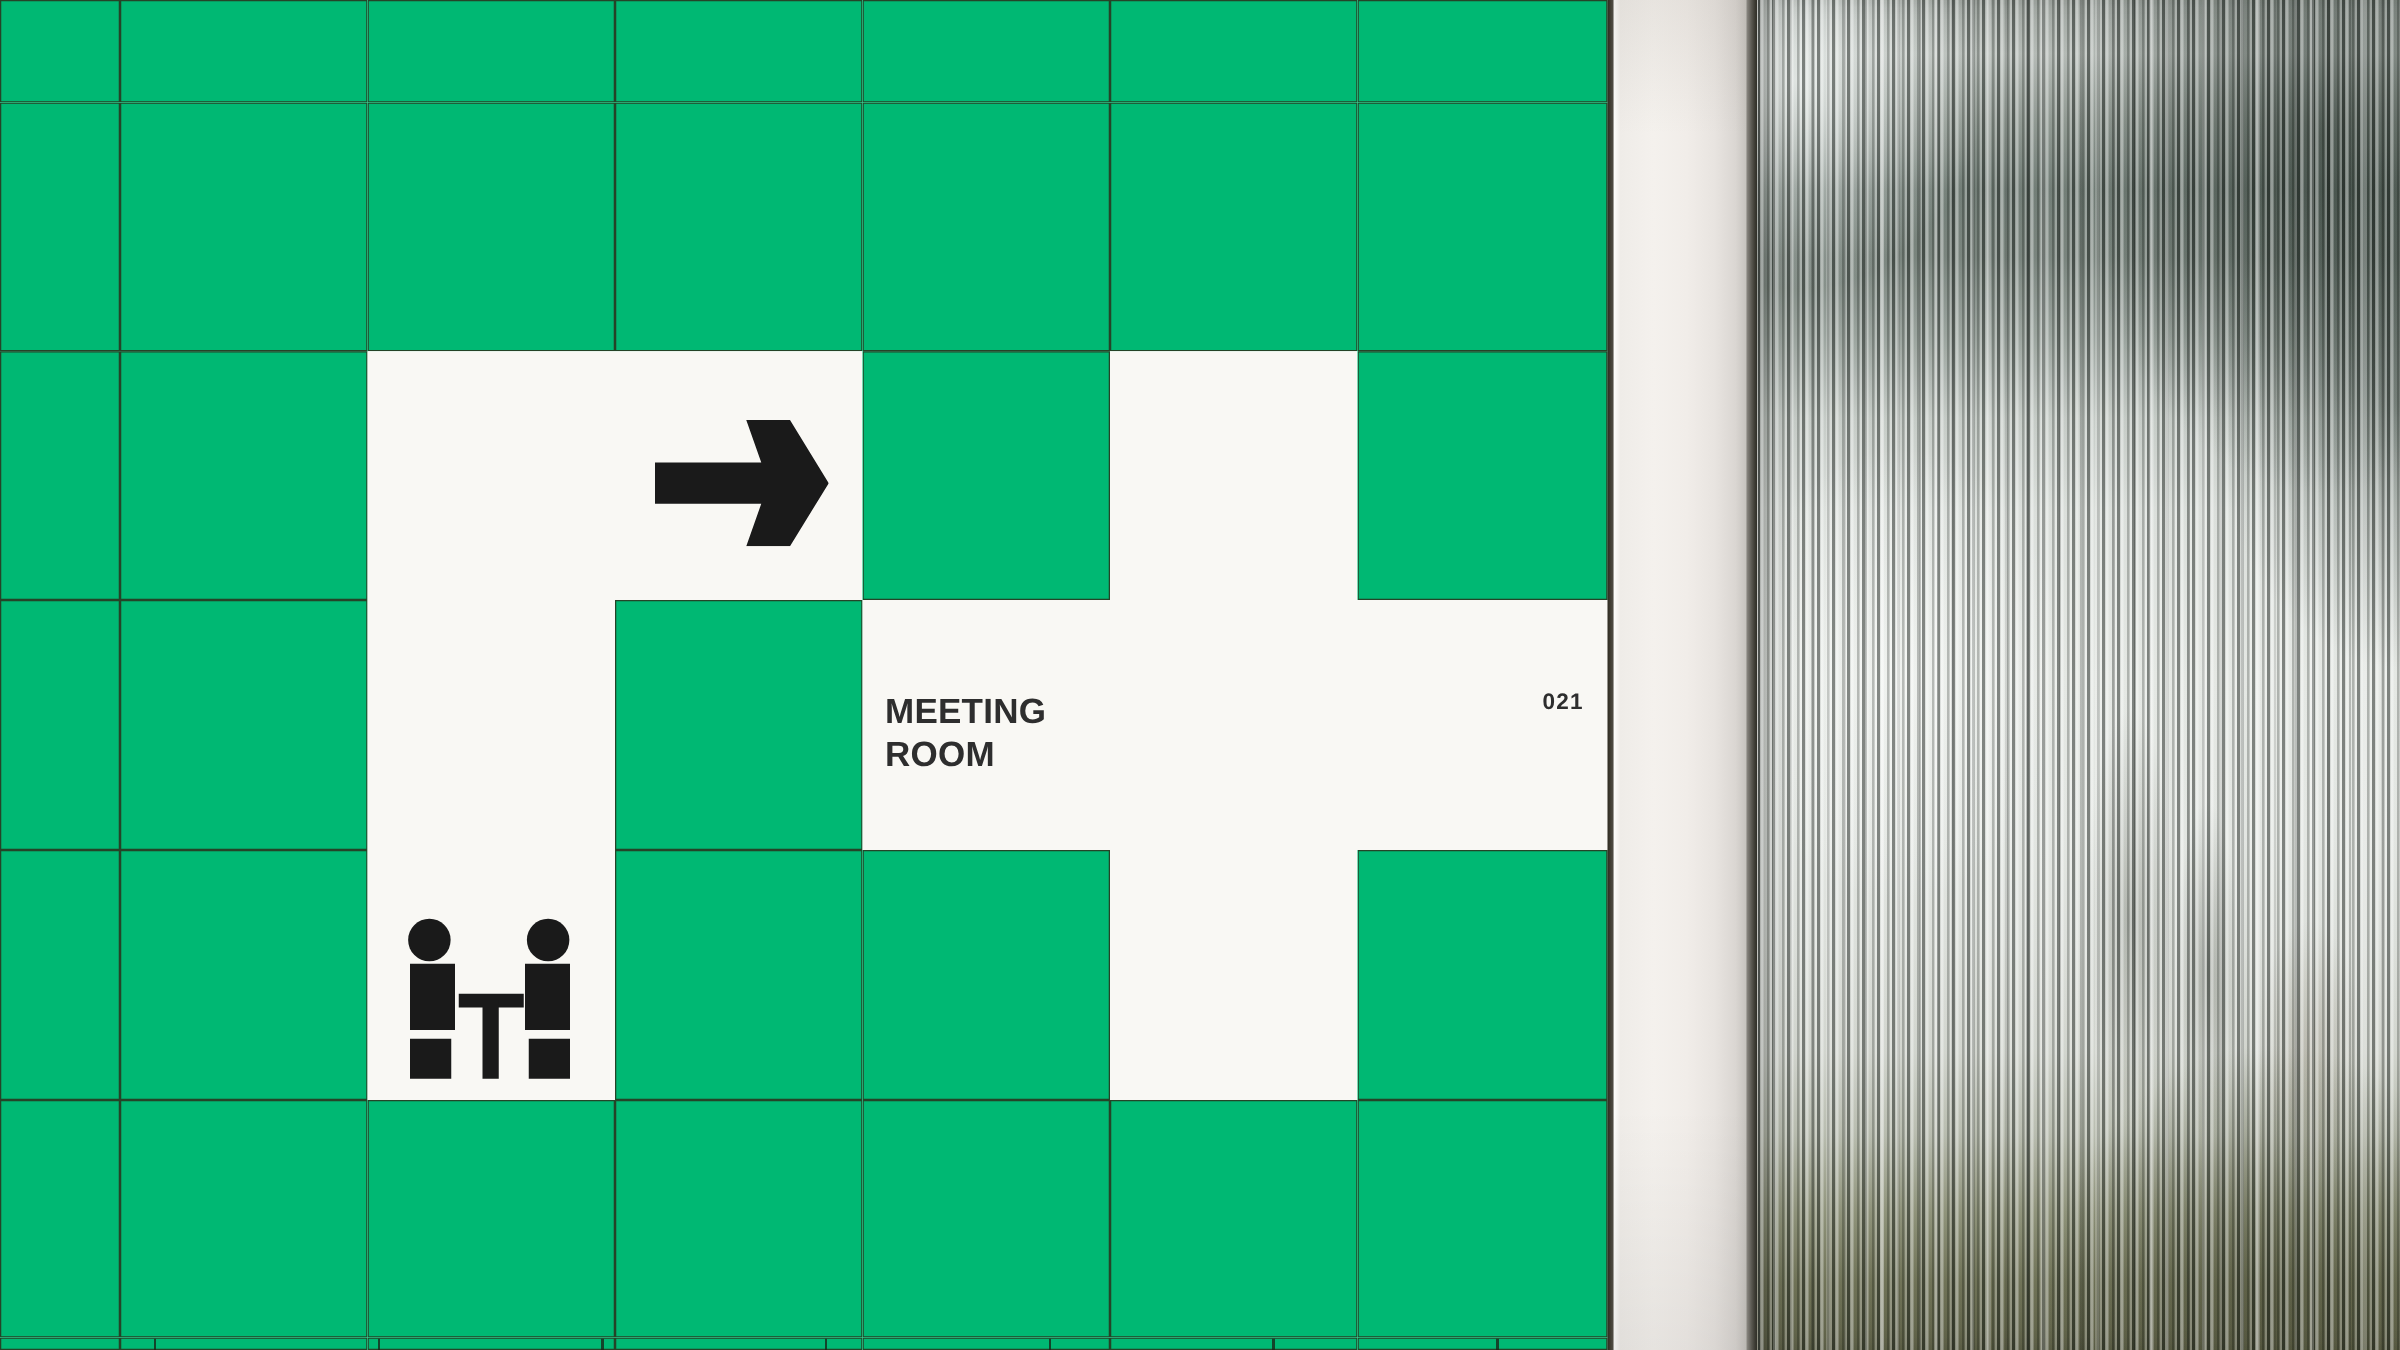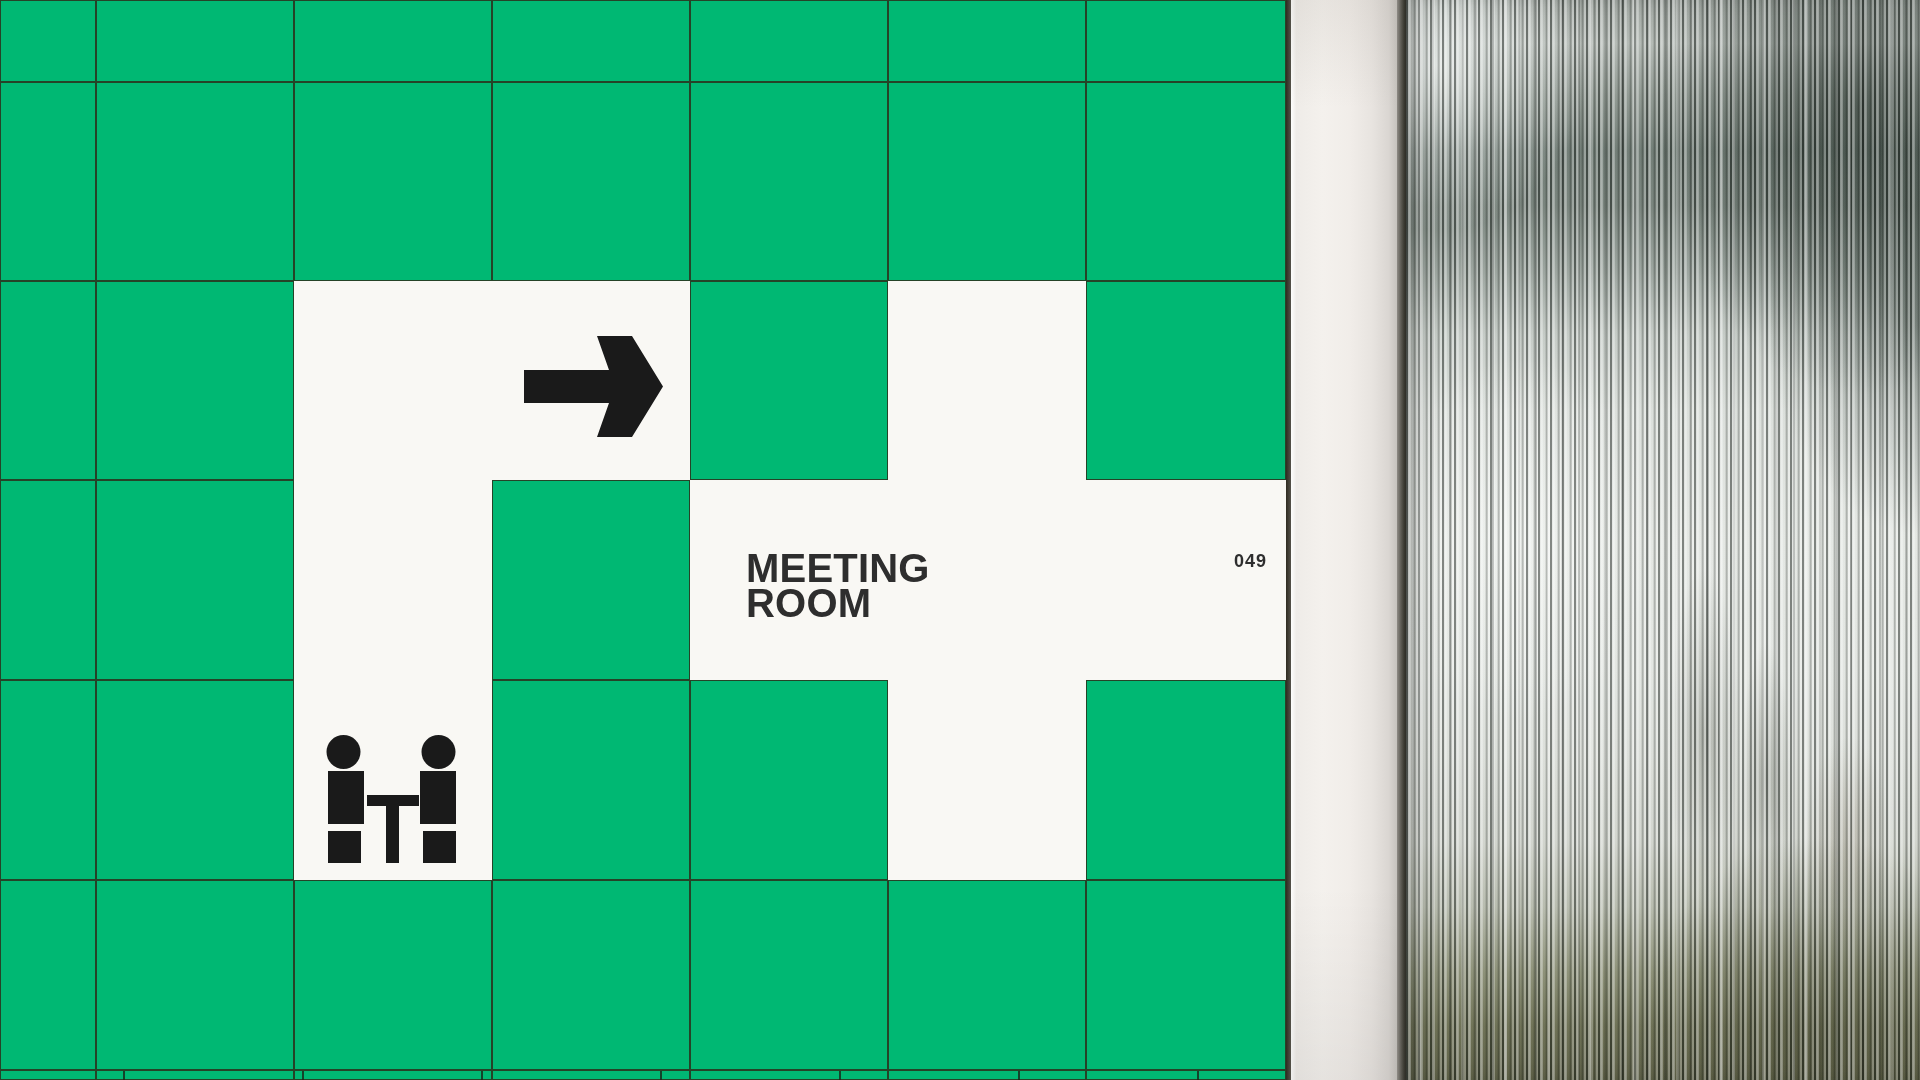--- a/index.html
+++ b/index.html
@@ -18,22 +18,22 @@
   .tile.white{background:var(--tile-white,#f9f8f4);}
   .bottom-row-lines{
     position:absolute;left:0;top:1071px;width:1286px;height:9px;
     background:repeating-linear-gradient(90deg,
       transparent 0 123px, rgba(25,35,22,0.78) 123px 125px, transparent 125px 179px);
   }
   
   .arrow-icon{position:absolute;left:524px;top:336px;width:139px;height:101px;color:var(--ink,#1a1a1a);}
   .people-icon{position:absolute;left:326px;top:729px;width:132px;height:136px;color:var(--ink,#1a1a1a);}
   .room-label{
-    position:absolute;left:746px;top:551px;
-    font-size:40px;line-height:35px;font-weight:700;letter-spacing:0.2px;
+    position:absolute;left:708px;top:551px;
+    font-size:28px;line-height:35px;font-weight:700;letter-spacing:0.2px;
     color:var(--ink-text,#2e2e2e);white-space:pre-line;
   }
   .room-number{
     position:absolute;left:1086px;top:551px;width:181px;text-align:right;
     font-size:18px;line-height:20px;font-weight:700;letter-spacing:1px;
     color:var(--ink-text,#2e2e2e);
   }
   
   .wall-edge{
     position:absolute;left:1286px;top:0;width:5px;height:1080px;
@@ -142,21 +142,21 @@
     </div>
   <div class="bottom-row-lines"></div>
 
   <svg class="arrow-icon" viewBox="0 0 139 101" xmlns="http://www.w3.org/2000/svg" aria-hidden="true">
     <path fill="currentColor" d="M0,34 H85 L73,0 H108 L139,50.5 L108,101 H73 L85,67 H0 Z"></path>
   </svg>
 
   <div class="room-label">MEETING
 ROOM</div>
 
-  <div class="room-number">049</div>
+  <div class="room-number">021</div>
 
   <svg class="people-icon" viewBox="0 0 132 136" xmlns="http://www.w3.org/2000/svg" aria-hidden="true">
     <g fill="currentColor">
       <circle cx="17.5" cy="23" r="17"></circle>
       <circle cx="112.5" cy="23" r="17"></circle>
       <rect x="2" y="42" width="36" height="53"></rect>
       <rect x="94" y="42" width="36" height="53"></rect>
       <rect x="41" y="66" width="52" height="11"></rect>
       <rect x="60" y="71" width="13" height="63"></rect>
       <rect x="2" y="102" width="33" height="32"></rect>

